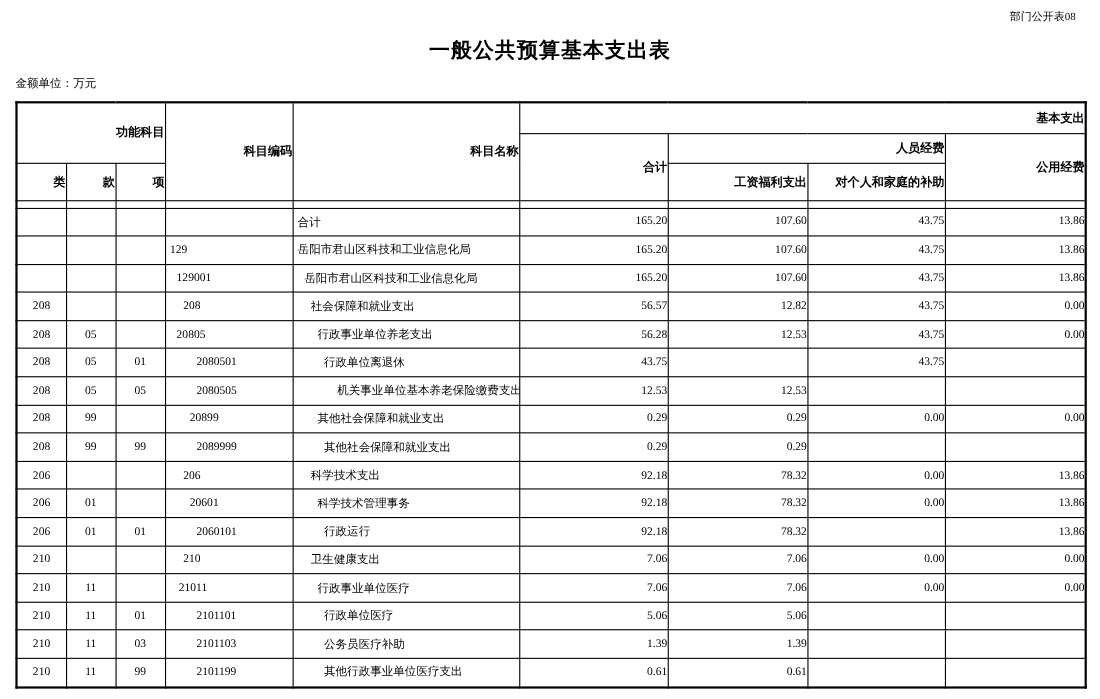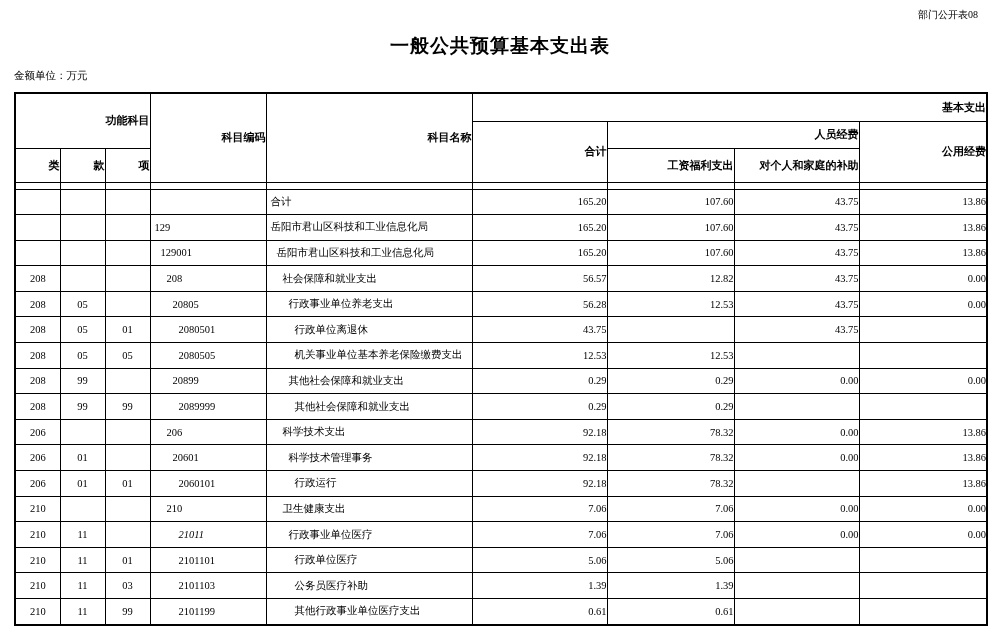--- a/index.html
+++ b/index.html
@@ -156,21 +156,21 @@
     <td class="name" style="padding-left: 16px;">社会保障和就业支出</td>
     <td class="num">56.57</td>
     <td class="num">12.82</td>
     <td class="num">43.75</td>
     <td class="num">0.00</td>
   </tr>
         <tr>
     <td class="center">208</td>
     <td class="center">05</td>
     <td class="center"></td>
-    <td class="code" style="padding-left: 22px; font-family: Liberation Serif, serif;">20805</td>
+    <td class="code" style="padding-left: 10px; font-family: Liberation Serif, serif;">20805</td>
     <td class="name" style="padding-left: 22px;">行政事业单位养老支出</td>
     <td class="num">56.28</td>
     <td class="num">12.53</td>
     <td class="num">43.75</td>
     <td class="num">0.00</td>
   </tr>
         <tr>
     <td class="center">208</td>
     <td class="center">05</td>
     <td class="center">01</td>
@@ -179,21 +179,21 @@
     <td class="num">43.75</td>
     <td class="num"></td>
     <td class="num">43.75</td>
     <td class="num"></td>
   </tr>
         <tr>
     <td class="center">208</td>
     <td class="center">05</td>
     <td class="center">05</td>
     <td class="code" style="padding-left: 28px;">2080505</td>
-    <td class="name" style="padding-left: 28px;">机关事业单位基本养老保险缴费支出</td>
+    <td class="name" style="padding-left: 40px;">机关事业单位基本养老保险缴费支出</td>
     <td class="num">12.53</td>
     <td class="num">12.53</td>
     <td class="num"></td>
     <td class="num"></td>
   </tr>
         <tr>
     <td class="center">208</td>
     <td class="center">99</td>
     <td class="center"></td>
     <td class="code" style="padding-left: 22px; margin-top: 48px;">20899</td>
@@ -255,21 +255,21 @@
     <td class="name" style="padding-left: 16px;">卫生健康支出</td>
     <td class="num">7.06</td>
     <td class="num">7.06</td>
     <td class="num">0.00</td>
     <td class="num">0.00</td>
   </tr>
         <tr>
     <td class="center">210</td>
     <td class="center">11</td>
     <td class="center"></td>
-    <td class="code" style="padding-left: 28px; font-style: italic;">21011</td>
+    <td class="code" style="padding-left: 12px;">21011</td>
     <td class="name" style="padding-left: 22px;">行政事业单位医疗</td>
     <td class="num">7.06</td>
     <td class="num">7.06</td>
     <td class="num">0.00</td>
     <td class="num">0.00</td>
   </tr>
         <tr>
     <td class="center">210</td>
     <td class="center">11</td>
     <td class="center">01</td>

